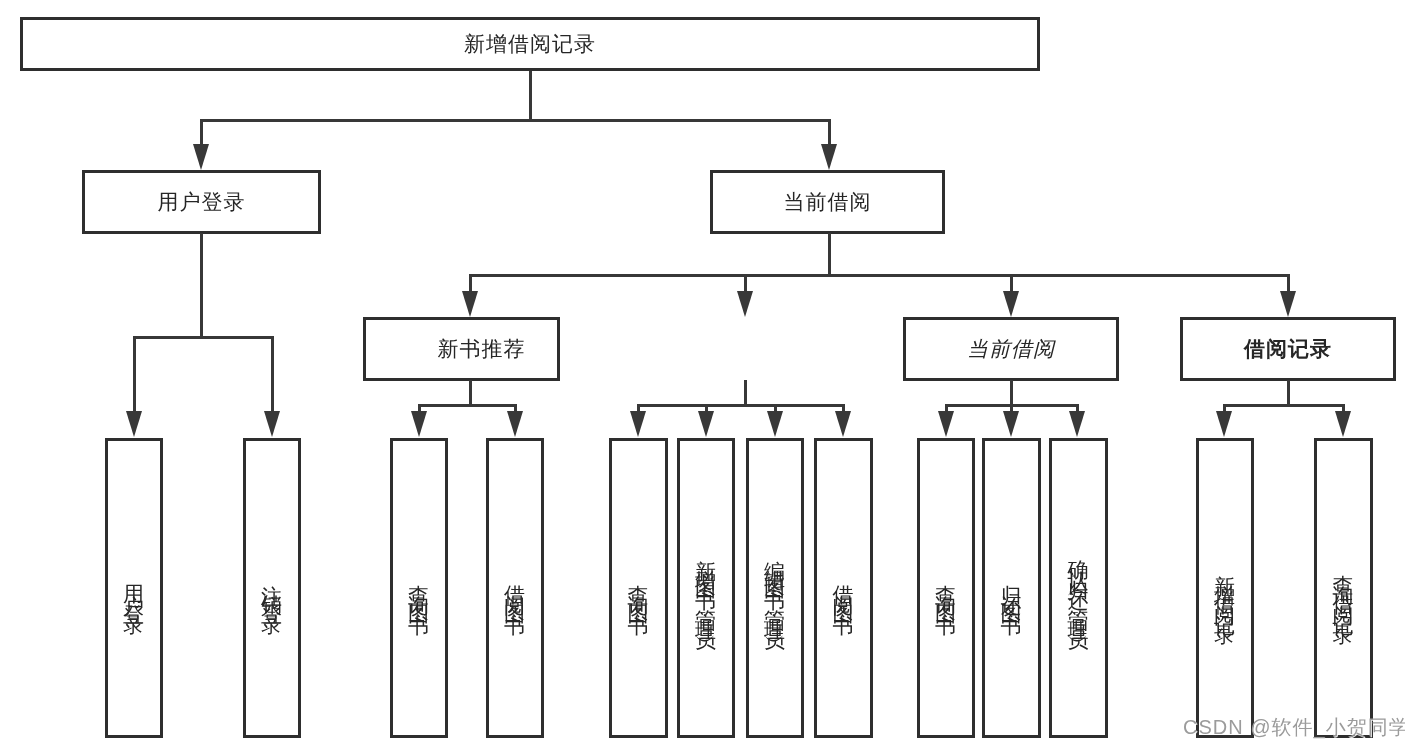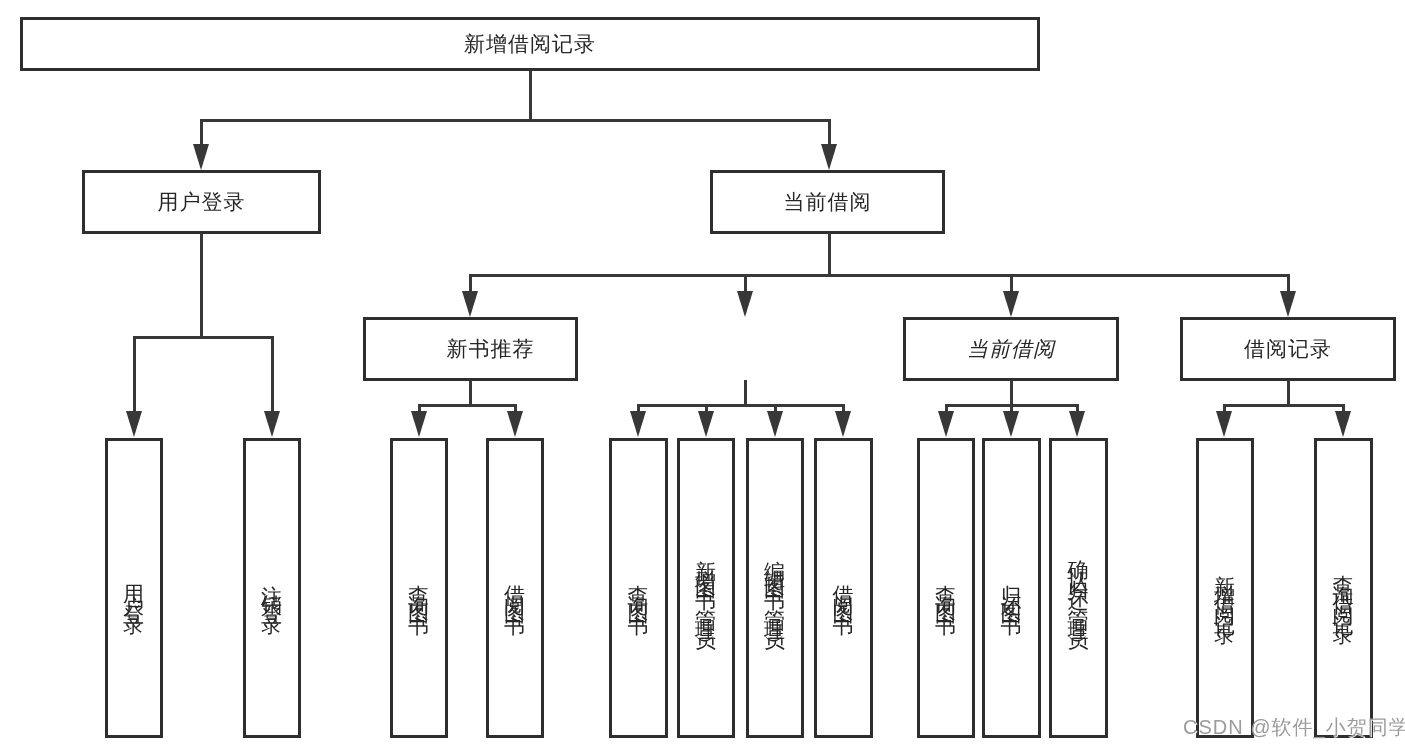--- a/index.html
+++ b/index.html
@@ -92,27 +92,27 @@
   <div class="hline" style="left:469px;top:274px;width:821px;"></div>
   <div class="vline" style="left:469px;top:274px;height:20px;"></div>
   <div class="arrow" style="left:462px;top:291px;"></div>
   <div class="vline" style="left:744px;top:274px;height:20px;"></div>
   <div class="arrow" style="left:737px;top:291px;"></div>
   <div class="vline" style="left:1010px;top:274px;height:20px;"></div>
   <div class="arrow" style="left:1003px;top:291px;"></div>
   <div class="vline" style="left:1287px;top:274px;height:20px;"></div>
   <div class="arrow" style="left:1280px;top:291px;"></div>
 
-  <div class="box" style="left:363px;top:317px;width:215px;height:64px;padding-left:40px;">
+  <div class="box" style="left:363px;top:317px;width:197px;height:64px;padding-left:40px;">
     <span>新书推荐</span>
   </div>
   <div class="box" style="left:903px;top:317px;width:216px;height:64px;font-style:italic;">
     <span>当前借阅</span>
   </div>
-  <div class="box" style="left:1180px;top:317px;width:216px;height:64px;">
+  <div class="box" style="left:1180px;top:317px;width:216px;height:64px;font-weight:bold;">
     <span>借阅记录</span>
   </div>
 
   <div class="vline" style="left:469px;top:380px;height:27px;"></div>
   <div class="hline" style="left:418px;top:404px;width:99px;"></div>
   <div class="vline" style="left:418px;top:404px;height:10px;"></div>
   <div class="arrow" style="left:411px;top:411px;"></div>
   <div class="vline" style="left:514px;top:404px;height:10px;"></div>
   <div class="arrow" style="left:507px;top:411px;"></div>
 

